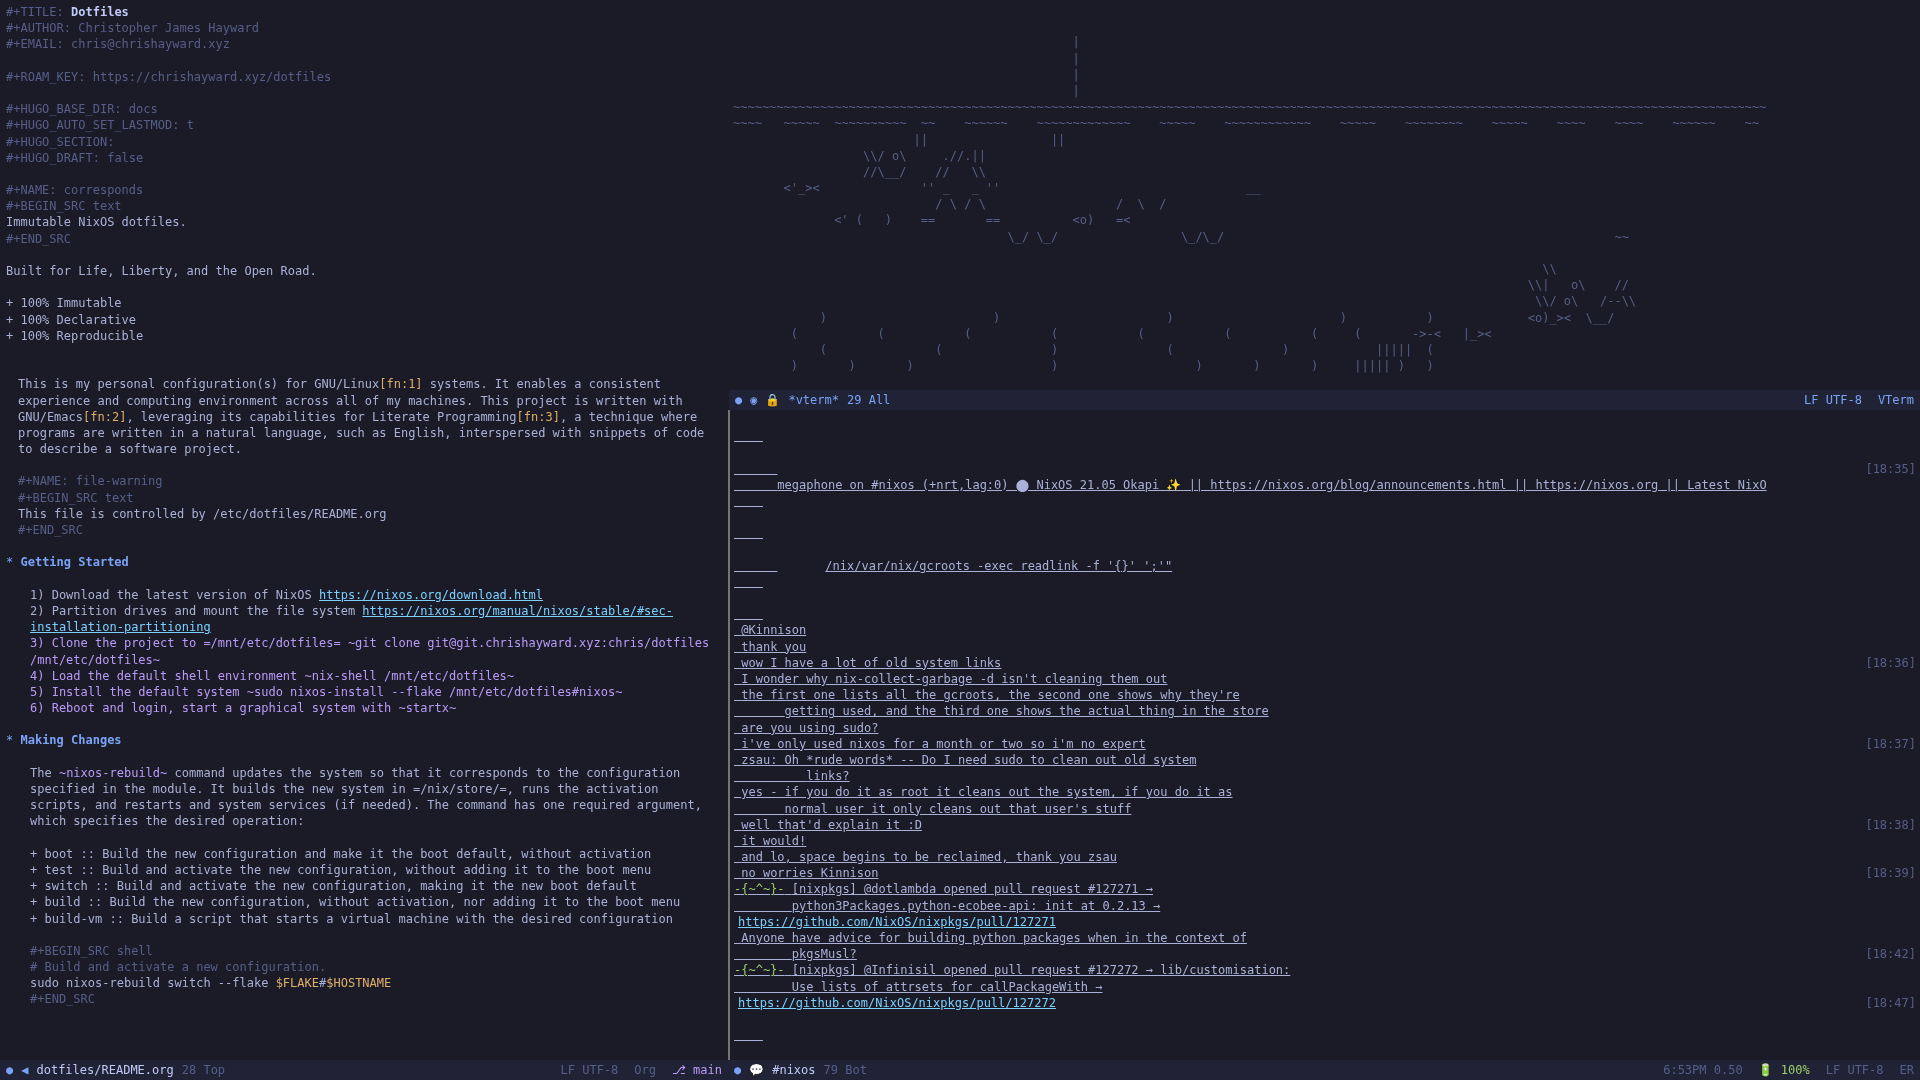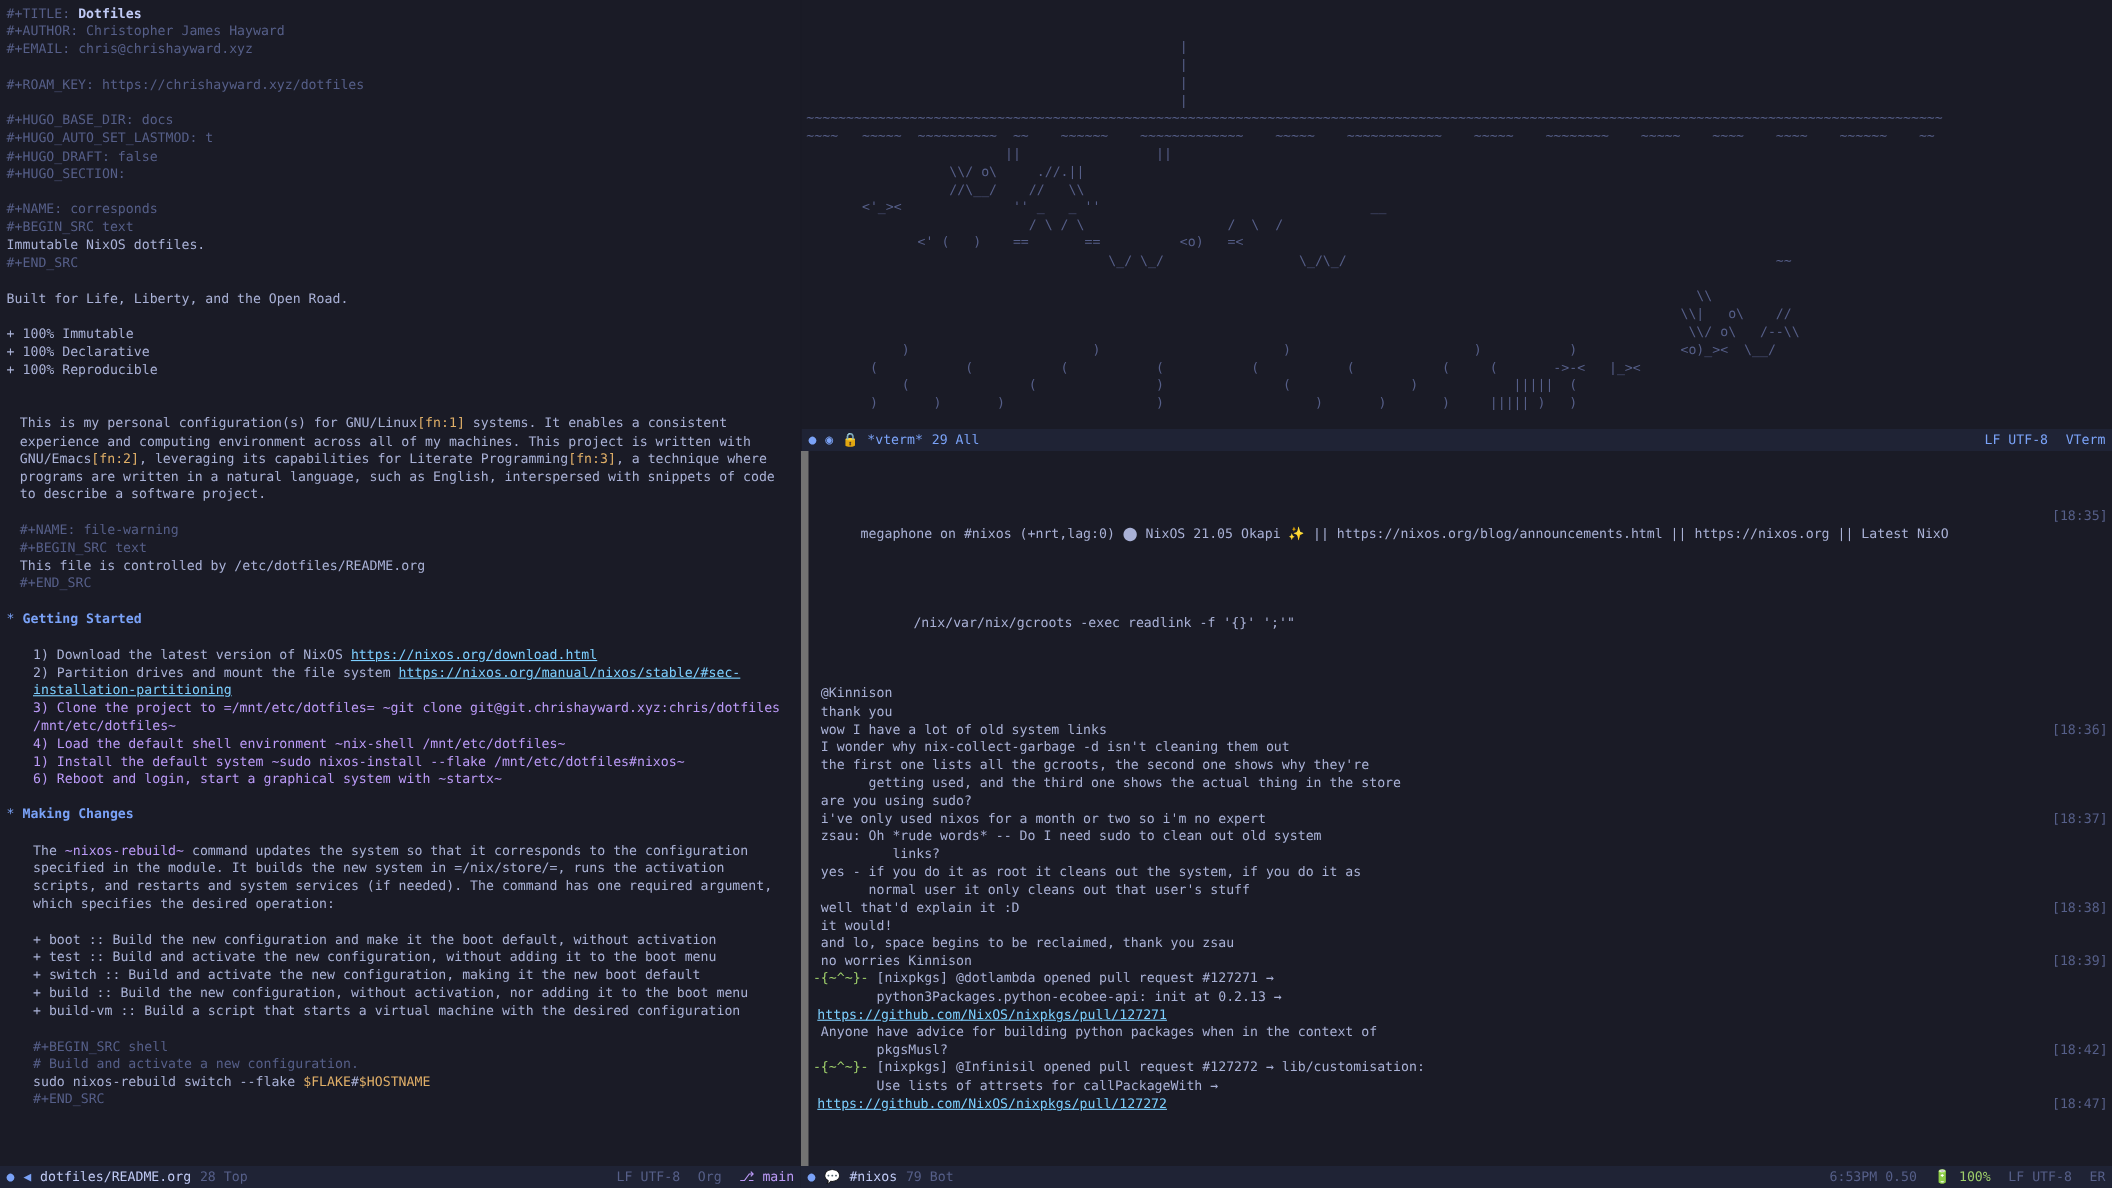--- a/index.html
+++ b/index.html
@@ -41,25 +41,26 @@
       background: #1f2335;
       border-left: 1px solid #1a1b26;
       display: flex;
       align-items: center;
       padding: 0 6px;
       color: #7aa2f7;
       font-size: 12px;
       gap: 8px;
     }
     .pane-right-bottom {
-      border-left: 7px solid #737373;
+      border-left: 2px solid #737373;
       padding: 2px 4px;
       overflow: hidden;
       white-space: pre-wrap;
       word-break: break-word;
+      text-decoration: underline;
     }
     .bottom-bar {
       grid-column: 1 / 3;
       grid-row: 2;
       display: grid;
       grid-template-columns: 728px 1fr;
     }
     .modeline {
       background: #1f2335;
       display: flex;
@@ -101,22 +102,22 @@
 
 <div class="pane-left">
   <div><span class="org-meta">#+TITLE:</span> <span class="org-title">Dotfiles</span></div>
   <div><span class="org-meta">#+AUTHOR:</span> <span class="org-meta val">Christopher James Hayward</span></div>
   <div><span class="org-meta">#+EMAIL:</span> <span class="org-meta val">chris@chrishayward.xyz</span></div>
   <div>&nbsp;</div>
   <div><span class="org-meta">#+ROAM_KEY:</span> <span class="org-meta val">https://chrishayward.xyz/dotfiles</span></div>
   <div>&nbsp;</div>
   <div><span class="org-meta">#+HUGO_BASE_DIR:</span> <span class="org-meta val">docs</span></div>
   <div><span class="org-meta">#+HUGO_AUTO_SET_LASTMOD:</span> <span class="org-meta val">t</span></div>
+  <div><span class="org-meta">#+HUGO_SECTION:</span></div>
   <div><span class="org-meta">#+HUGO_DRAFT:</span> <span class="org-meta val">false</span></div>
-  <div><span class="org-meta">#+HUGO_SECTION:</span></div>
   <div>&nbsp;</div>
   <div class="src-begin">#+NAME: corresponds</div>
   <div class="src-begin">#+BEGIN_SRC text</div>
   <div>Immutable NixOS dotfiles.</div>
   <div class="src-begin">#+END_SRC</div>
   <div>&nbsp;</div>
   <div>Built for Life, Liberty, and the Open Road.</div>
   <div>&nbsp;</div>
   <div>+ 100% Immutable</div>
   <div>+ 100% Declarative</div>
@@ -131,21 +132,21 @@
   <div class="indent1 src-begin">#+BEGIN_SRC text</div>
   <div class="indent1">This file is controlled by /etc/dotfiles/README.org</div>
   <div class="indent1 src-begin">#+END_SRC</div>
   <div>&nbsp;</div>
   <div><span class="org-star">* </span><span class="org-head">Getting Started</span></div>
   <div>&nbsp;</div>
   <div class="indent2"><span>1) Download the latest version of NixOS </span><span class="link">https://nixos.org/download.html</span></div>
   <div class="indent2"><span>2) Partition drives and mount the file system </span><span class="link">https://nixos.org/manual/nixos/stable/#sec-installation-partitioning</span></div>
   <div class="indent2 code">3) Clone the project to =/mnt/etc/dotfiles= ~git clone git@git.chrishayward.xyz:chris/dotfiles /mnt/etc/dotfiles~</div>
   <div class="indent2 code">4) Load the default shell environment ~nix-shell /mnt/etc/dotfiles~</div>
-  <div class="indent2 code">1) Install the default system ~sudo nixos-install --flake /mnt/etc/dotfiles#nixos~</div>
+  <div class="indent2 code">5) Install the default system ~sudo nixos-install --flake /mnt/etc/dotfiles#nixos~</div>
   <div class="indent2 code">6) Reboot and login, start a graphical system with ~startx~</div>
   <div>&nbsp;</div>
   <div><span class="org-star">* </span><span class="org-head">Making Changes</span></div>
   <div>&nbsp;</div>
   <div class="indent2">
     <span>The </span><span class="code">~nixos-rebuild~</span><span> command updates the system so that it corresponds to the configuration specified in the module. It builds the new system in =/nix/store/=, runs the activation scripts, and restarts and system services (if needed). The command has one required argument, which specifies the desired operation:</span>
   </div>
   <div>&nbsp;</div>
   <div class="indent2">+ boot :: Build the new configuration and make it the boot default, without activation</div>
   <div class="indent2">+ test :: Build and activate the new configuration, without adding it to the boot menu</div>

